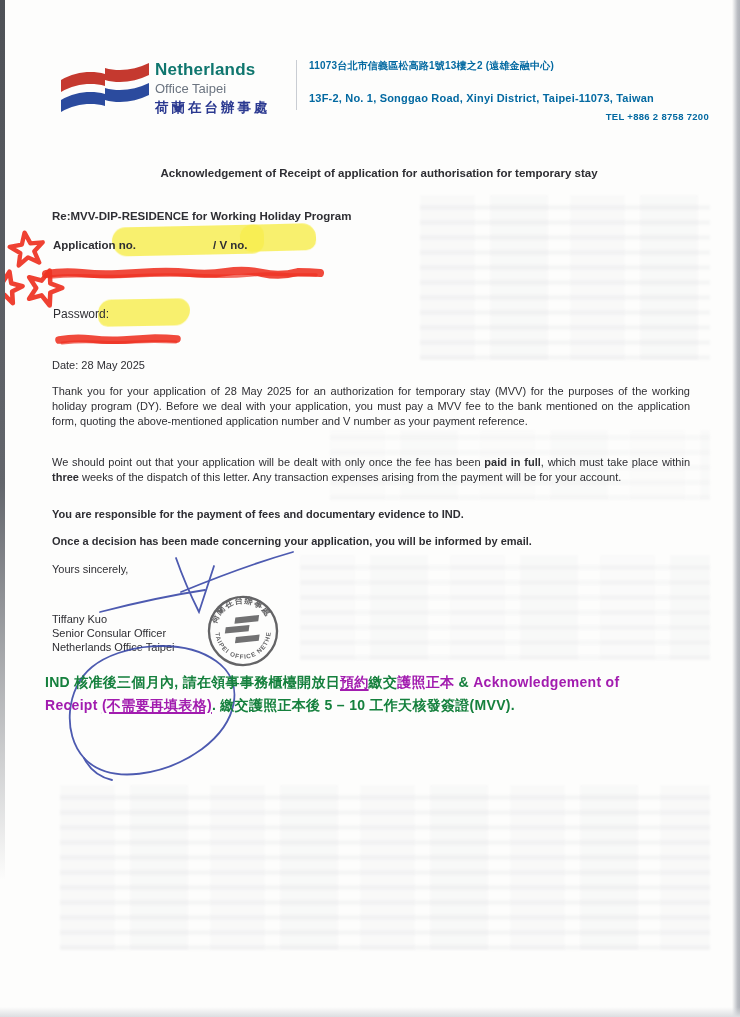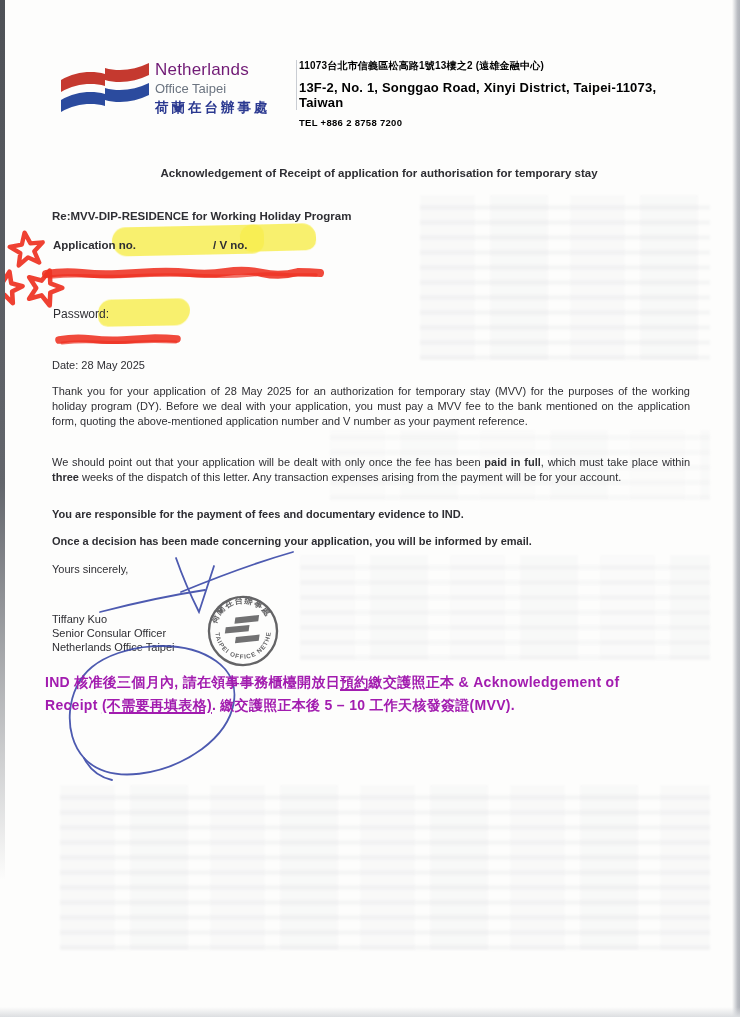--- a/index.html
+++ b/index.html
@@ -13,47 +13,47 @@
 
   
   .edge-left{left:0;top:0;width:5px;height:880px;
     background:linear-gradient(180deg,#4e5156 0%,#63666c 55%,rgba(120,122,128,0) 100%);}
   .edge-right{right:0;top:0;width:8px;height:1017px;
     background:linear-gradient(90deg,rgba(180,183,189,0) 0%,#b9bcc2 70%,#aeb1b7 100%);}
   .edge-bottom{left:0;bottom:0;width:740px;height:10px;
     background:linear-gradient(180deg,rgba(210,212,215,0) 0%,#dcdee1 100%);}
 
   
-  .brand-name{font-size:17px;font-weight:400;color:#701a75;letter-spacing:.2px;}
+  .brand-name{font-size:17px;font-weight:700;color:#0f766e;letter-spacing:.2px;}
   .brand-office{font-size:13px;color:#6b7480;margin-top:1px;}
   .brand-cjk{font-size:13.5px;font-weight:700;color:#2b3990;letter-spacing:3px;margin-top:3px;}
   .hdr-divider{left:296px;top:60px;width:1px;height:50px;background:#c9cdd3;}
-  .addr{left:299px;top:59px;width:400px;color:#000000;}
+  .addr{left:309px;top:59px;width:400px;color:#0369a1;}
   .addr-l1{font-size:10px;font-weight:700;letter-spacing:.2px;}
-  .addr-l2{font-size:13px;font-weight:700;margin-top:7px;letter-spacing:.2px;}
-  .addr-l3{font-size:9.5px;font-weight:700;margin-top:7px;letter-spacing:.3px;}
+  .addr-l2{font-size:11px;font-weight:700;margin-top:19px;letter-spacing:.2px;}
+  .addr-l3{font-size:9.5px;font-weight:700;margin-top:7px;letter-spacing:.3px;text-align:right;}
 
   
   .title{left:9px;top:166px;width:740px;text-align:center;font-size:11.5px;font-weight:700;line-height:14px;}
   .subject{left:52px;top:210px;font-size:11.5px;font-weight:700;}
   .fieldrow{font-size:11.5px;font-weight:700;}
   .datum{left:52px;top:359px;font-size:11px;}
   .para{left:52px;top:0;width:638px;font-size:11px;line-height:15px;text-align:justify;}
   .boldline{left:52px;width:660px;font-size:11px;font-weight:700;}
   .sig{left:52px;font-size:11px;line-height:14px;}
 
   
   .hl{background:#f8ee4f;opacity:.82;filter:blur(.4px);}
   .hl-a{left:112px;top:226px;width:152px;height:29px;border-radius:14px 10px 12px 16px;transform:rotate(-1.2deg);}
   .hl-b{left:240px;top:224px;width:76px;height:27px;border-radius:12px 14px 10px 12px;transform:rotate(-1.5deg);}
   .hl-c{left:98px;top:299px;width:92px;height:27px;border-radius:14px 12px 16px 10px;transform:rotate(-1deg);}
 
   
   .notice{left:45px;top:671px;width:665px;font-size:14px;font-weight:700;line-height:23px;letter-spacing:.3px;}
-  .c-navy{color:#a21caf;}
+  .c-navy{color:#15803d;}
   .c-red{color:#a21caf;}
   .seg-underline{text-decoration:underline;text-underline-offset:2px;text-decoration-thickness:1.5px;}
 
   
   .ghost{opacity:.55;filter:blur(1.1px);pointer-events:none;
     background:
       repeating-linear-gradient(0deg, rgba(122,126,142,.10) 0 5px, transparent 5px 15px),
       repeating-linear-gradient(90deg, rgba(122,126,142,.05) 0 55px, transparent 55px 70px, rgba(122,126,142,.07) 70px 128px, transparent 128px 150px);}
 </style>
 </head>

